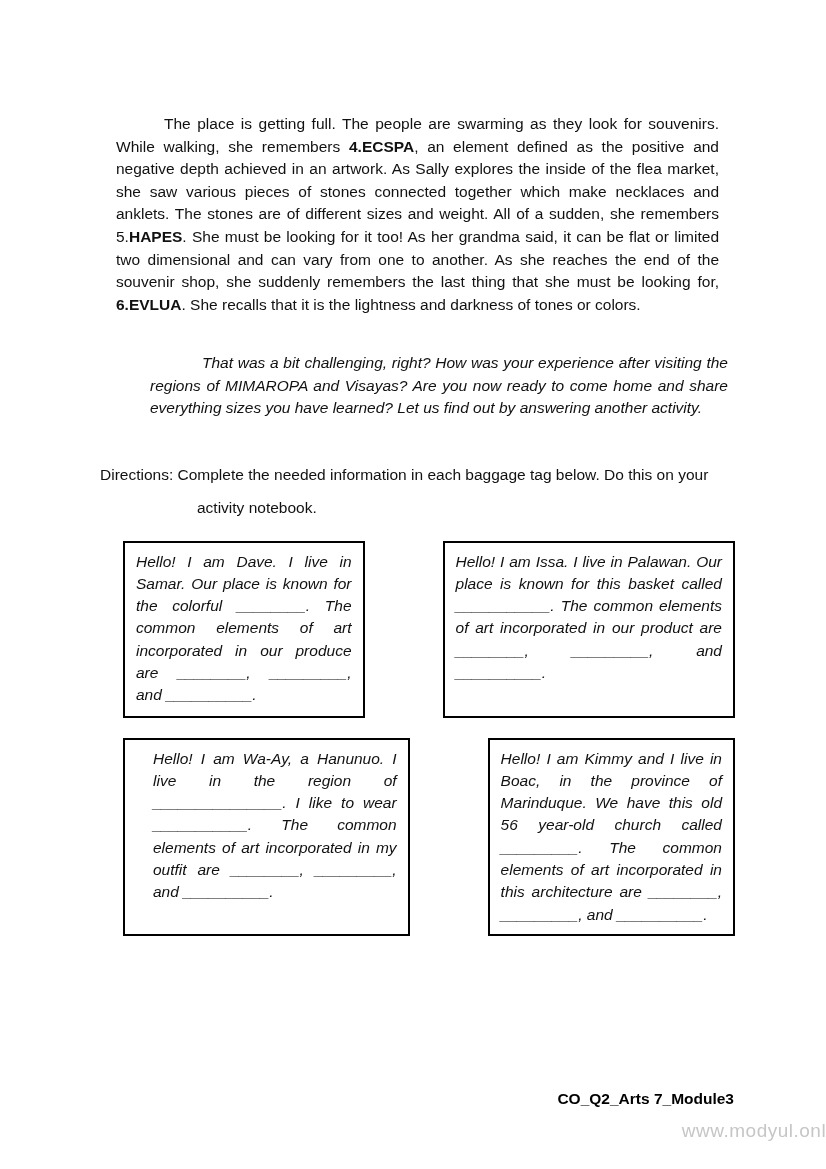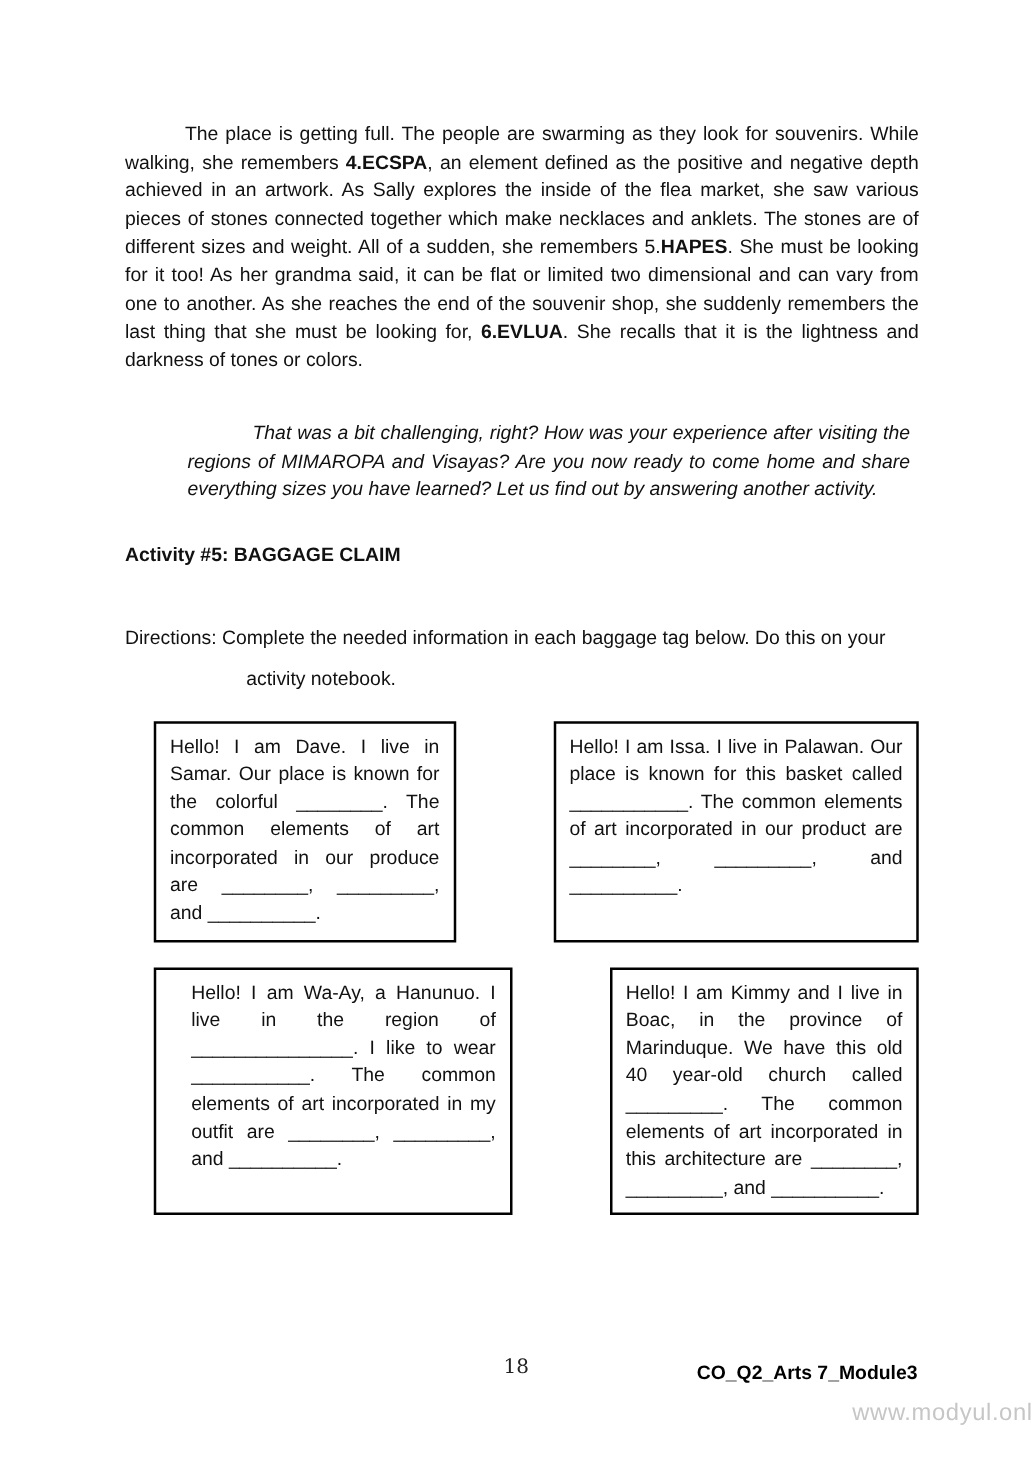--- a/index.html
+++ b/index.html
@@ -12,21 +12,21 @@
     color: #111111;
     overflow: hidden;
   }
   .body-col {
     position: absolute;
     left: 100px;
     top: 97px;
     width: 635px;
   }
   .para {
-    margin: 0;
+    margin: 16px;
     font-size: 15.5px;
     line-height: 22.6px;
     text-align: justify;
     text-indent: 48px;
   }
   .para-2 { margin-top: 12px; }
   .transition-note {
     margin: 36px 0 0 50px;
     width: 578px;
     font-size: 15.5px;
@@ -42,21 +42,21 @@
     font-weight: 700;
   }
   .directions {
     margin: 38px 0 0 0;
     font-size: 15.5px;
     line-height: 33px;
     padding-left: 97px;
     text-indent: -97px;
   }
   .tags-wrap { margin: 17px 0 0 23px; }
-  .tag-row { display: flex; gap: 78px; margin-bottom: 20px; }
+  .tag-row { display: flex; gap: 78px; margin-bottom: 20px; font-style: italic; }
   .tag {
     box-sizing: border-box;
     border: 2px solid #000000;
     padding: 8px 11px;
     font-size: 15.5px;
     line-height: 22.3px;
     text-align: justify;
     background: #ffffff;
   }
   .tag-1 { width: 263px; min-height: 172px; }
@@ -98,33 +98,31 @@
 <body>
 
 <div class="page">
   <div class="body-col">
 
     <p class="para"><span>The place is getting full. The people are swarming as they look for souvenirs. While walking, she remembers </span><span style="font-weight: 700;">4.ECSPA</span><span>, an element defined as the positive and negative depth achieved in an artwork. As Sally explores the inside of the flea market, she saw various pieces of stones connected together which make necklaces and anklets. The stones are of different sizes and weight. All of a sudden, she remembers 5.</span><span style="font-weight: 700;">HAPES</span><span>. She must be looking for it too! As her grandma said, it can be flat or limited two dimensional and can vary from one to another. As she reaches the end of the souvenir shop, she suddenly remembers the last thing that she must be looking for, </span><span style="font-weight: 700;">6.EVLUA</span><span>. She recalls that it is the lightness and darkness of tones or colors.</span></p>
 
 
     <div class="transition-note">That was a bit challenging, right? How was your experience after visiting the regions of MIMAROPA and Visayas? Are you now ready to come home and share everything sizes you have learned? Let us find out by answering another activity.</div>
 
-    <h2 class="activity-heading">Activity #5: BAGGAGE CLAIM</h2>
 
     <p class="directions">Directions: Complete the needed information in each baggage tag below.  Do this on your activity notebook.</p>
 
     <div class="tags-wrap">
       <div class="tag-row">
         <div class="tag tag-1">Hello! I am Dave. I live in Samar. Our place is known for the colorful ________. The common elements of art incorporated in our produce are ________, _________, and __________.</div>
         <div class="tag tag-2">Hello! I am Issa. I live in Palawan. Our place is known for this basket called ___________. The common elements of art incorporated in our product are ________, _________, and __________.</div>
       </div>
       <div class="tag-row">
         <div class="tag tag-3">Hello! I am Wa-Ay, a Hanunuo. I live in the region of _______________. I like to wear ___________. The common elements of art incorporated in my outfit are ________, _________, and __________.</div>
-        <div class="tag tag-4">Hello! I am Kimmy and I live in Boac, in the province of Marinduque. We have this old 40 year-old church called _________. The common elements of art incorporated in this architecture are ________, _________, and __________.</div>
+        <div class="tag tag-4">Hello! I am Kimmy and I live in Boac, in the province of Marinduque. We have this old 56 year-old church called _________. The common elements of art incorporated in this architecture are ________, _________, and __________.</div>
       </div>
     </div>
 
   </div>
 
-  <div class="page-number">18</div>
   <div class="module-code">CO_Q2_Arts 7_Module3</div>
   <div class="watermark">www.modyul.online</div>
 </div>
 
 </body></html>

